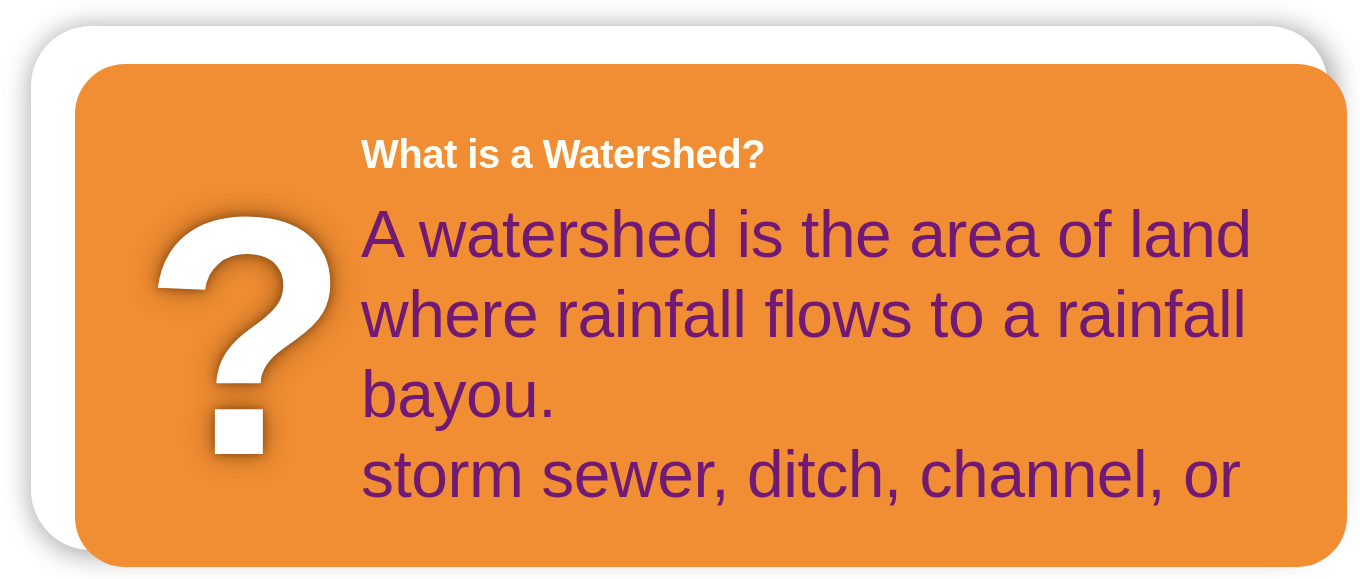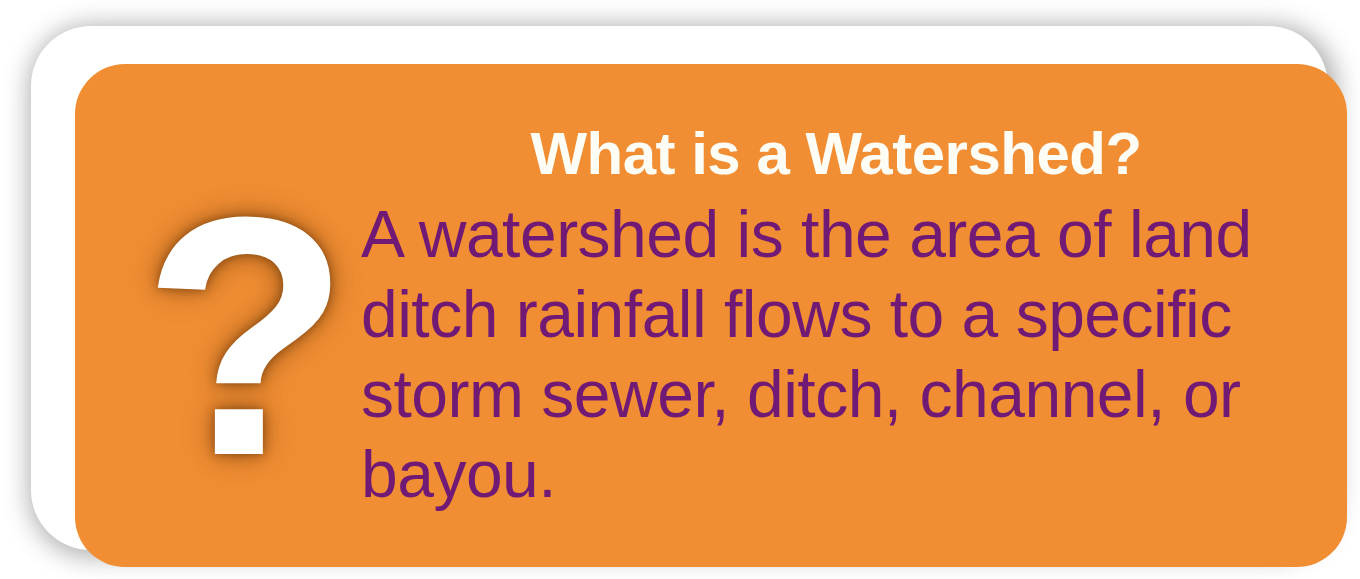--- a/index.html
+++ b/index.html
@@ -83,24 +83,24 @@
   .text-col {
     position: absolute;
     left: 286px;
     top: 50px;
     width: 950px;
   }
 
   .card-title {
     font-family: "Liberation Sans", sans-serif;
     font-weight: bold;
-    font-size: 60px;
+    font-size: 40px;
     line-height: 80px;
     color: #fdfdf6;
-    text-align: center;
+    text-align: left;
     letter-spacing: -0.5px;
     white-space: nowrap;
   }
 
   .card-body-text {
     font-family: "Liberation Sans", sans-serif;
     font-weight: normal;
     font-size: 66px;
     line-height: 80px;
     color: #701a75;
@@ -125,23 +125,23 @@
     <div class="card-body">
 
       <div class="qmark">?</div>
 
       <div class="text-col">
 
         <div class="card-title">What is a Watershed?</div>
 
         <div class="card-body-text">
           <span class="body-line">A watershed is the area of land</span>
-          <span class="body-line">ditch rainfall flows to a specific</span>
+          <span class="body-line">where rainfall flows to a rainfall</span>
+          <span class="body-line">bayou.</span>
           <span class="body-line">storm sewer, ditch, channel, or</span>
-          <span class="body-line">bayou.</span>
         </div>
 
       </div>
 
     </div>
 
   </div>
 
 </div>
 

